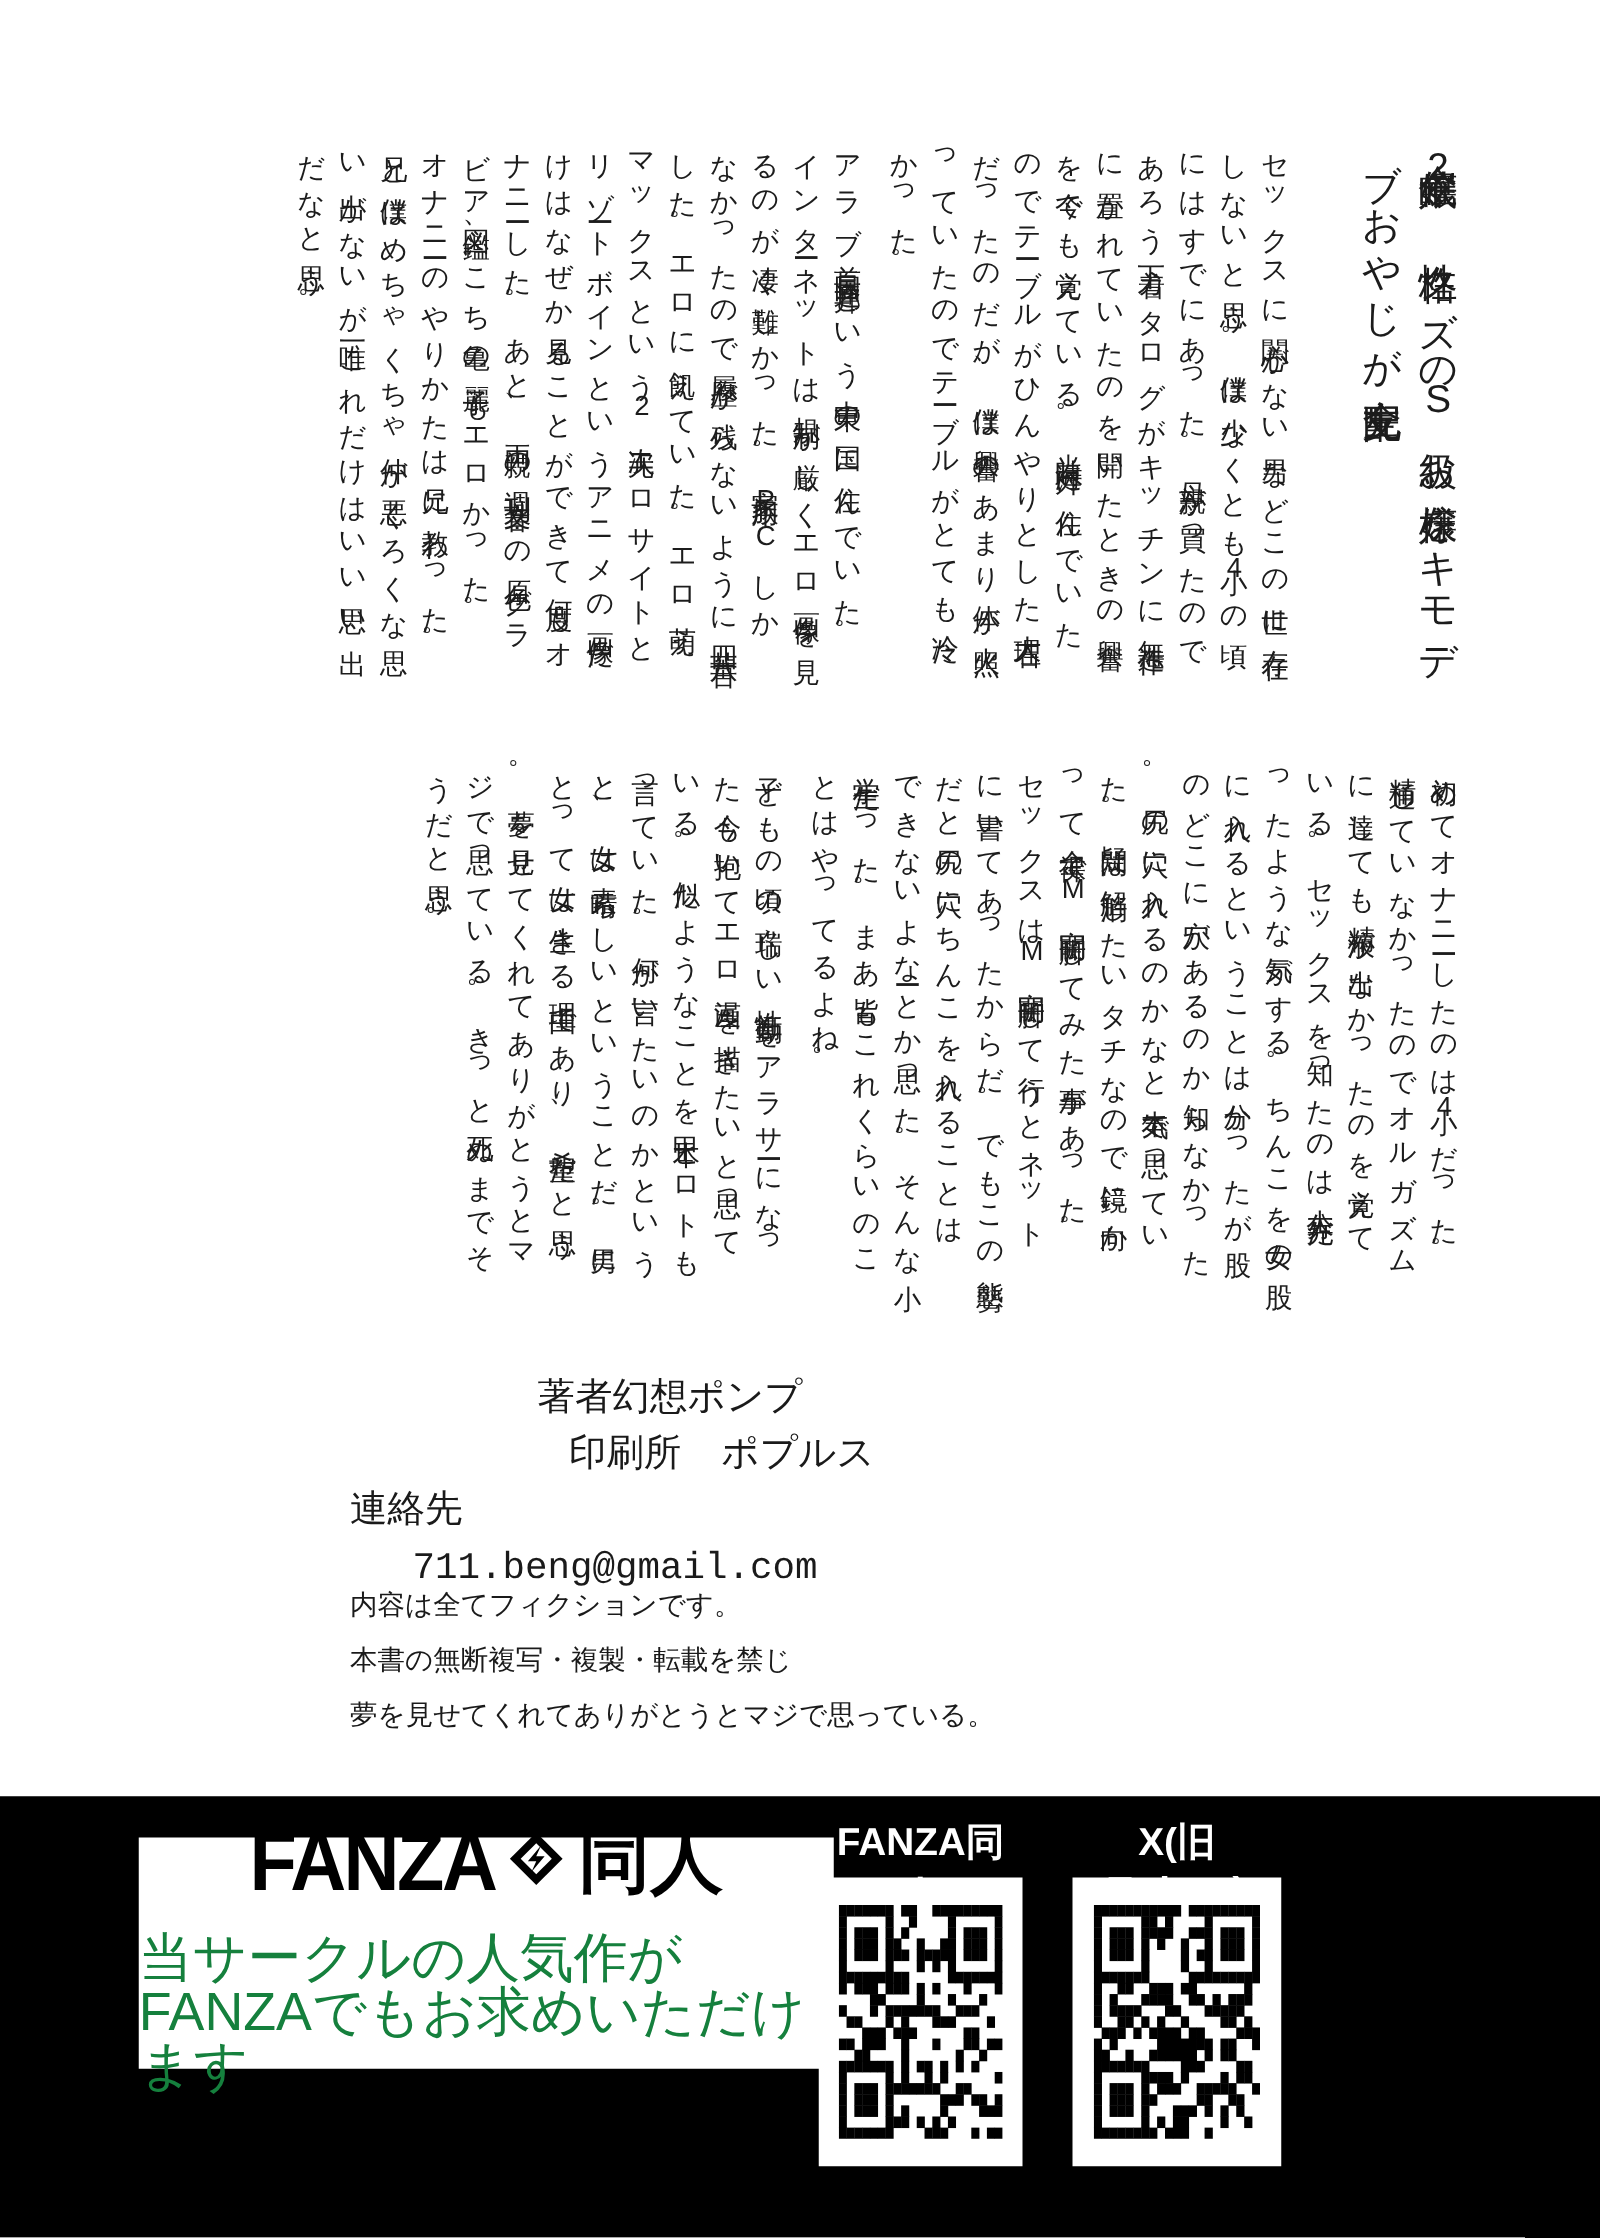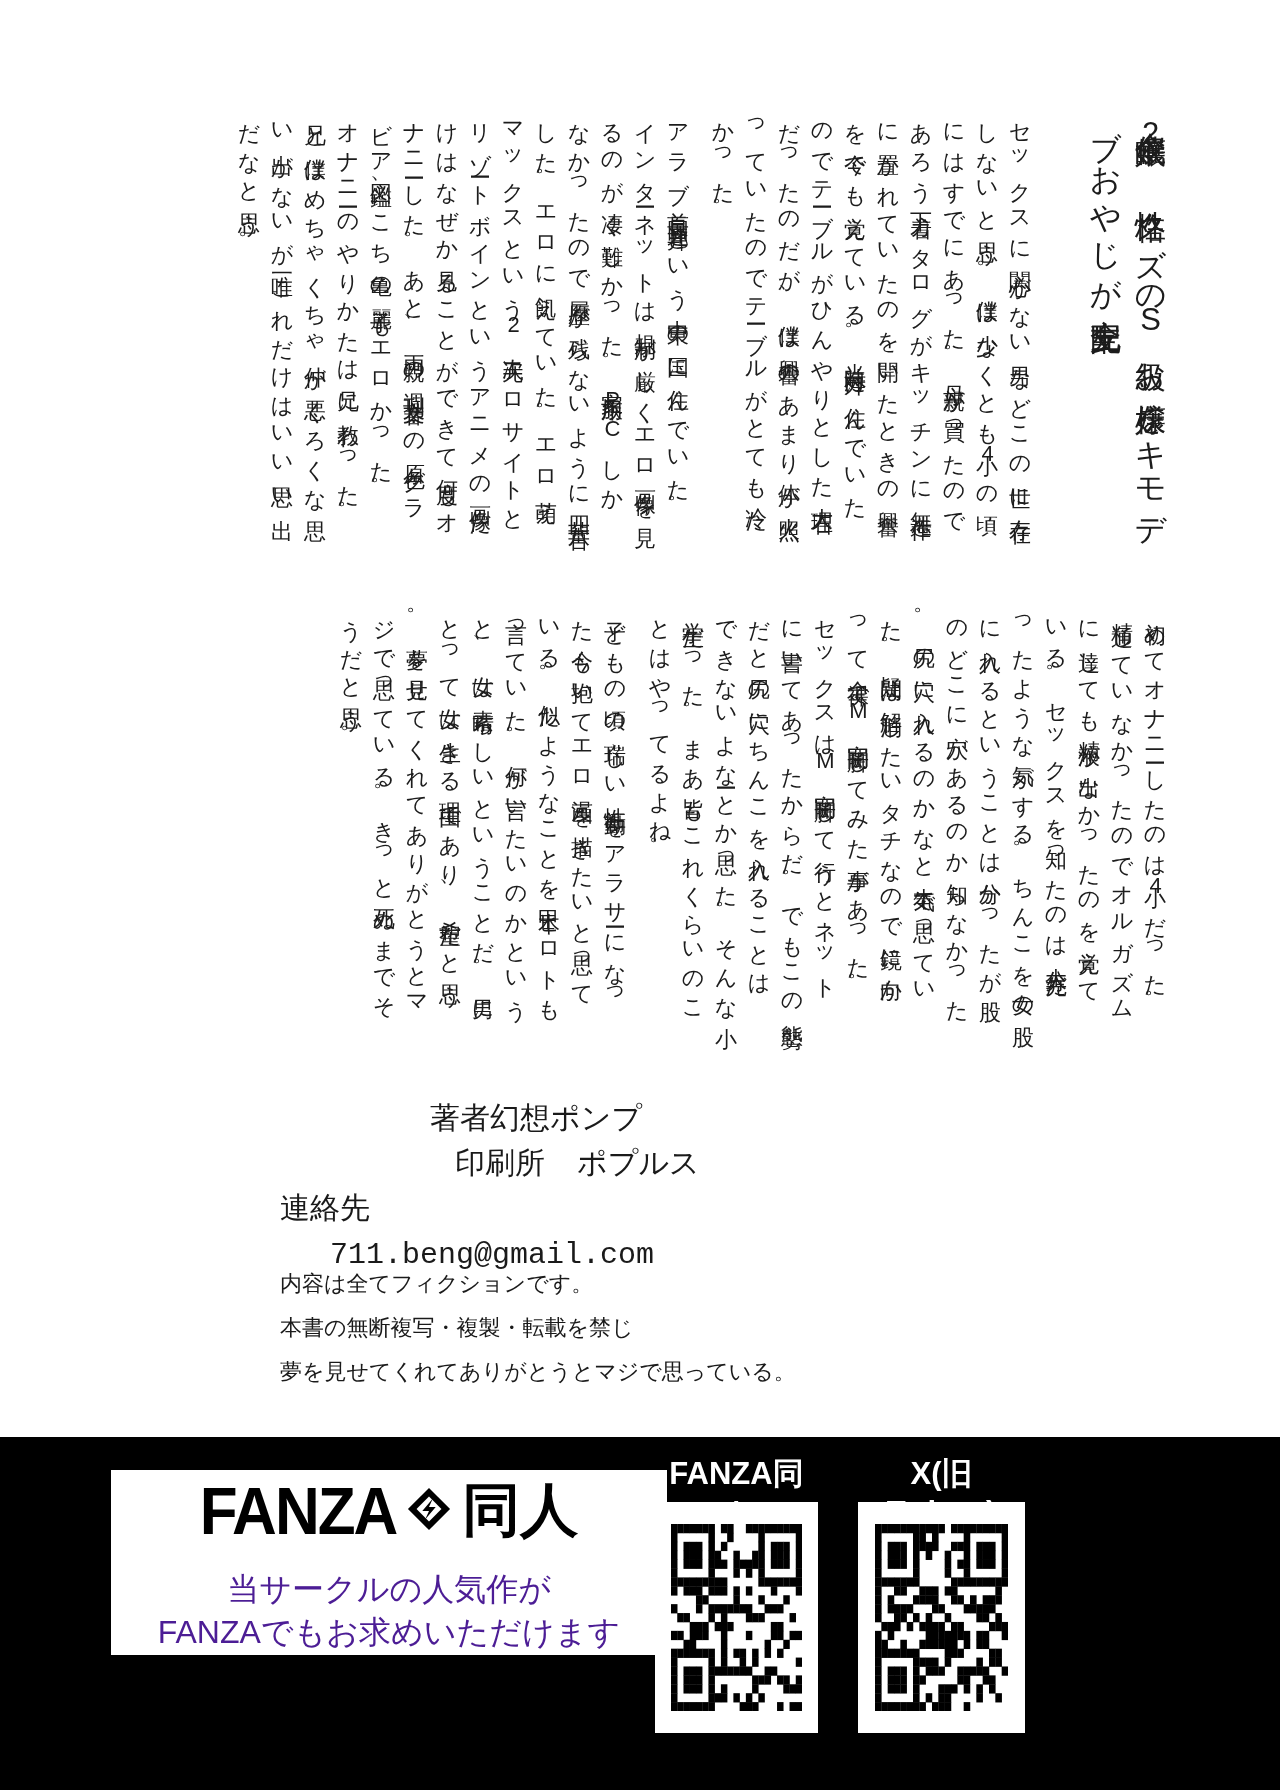--- a/index.html
+++ b/index.html
@@ -103,24 +103,24 @@
     letter-spacing:-2px;
     transform:scaleY(1.08);
     color:#000;
   }
   .fanza-suffix{
     font-weight:900;
     font-size:58px;
     color:#000;
   }
   .promo-text{
-    font-size:32px;
+    font-size:43px;
     line-height:43px;
-    text-align:center;
-    color:#4c1d95;
+    text-align:left;
+    color:#15803d;
   }
   .qr-group{position:absolute; top:0; height:100%;}
   .qr-group .qr-label{
     position:absolute;
     top:16px; left:0; right:0;
     text-align:center;
     color:#fff;
     font-weight:700;
     font-size:31px;
   }

